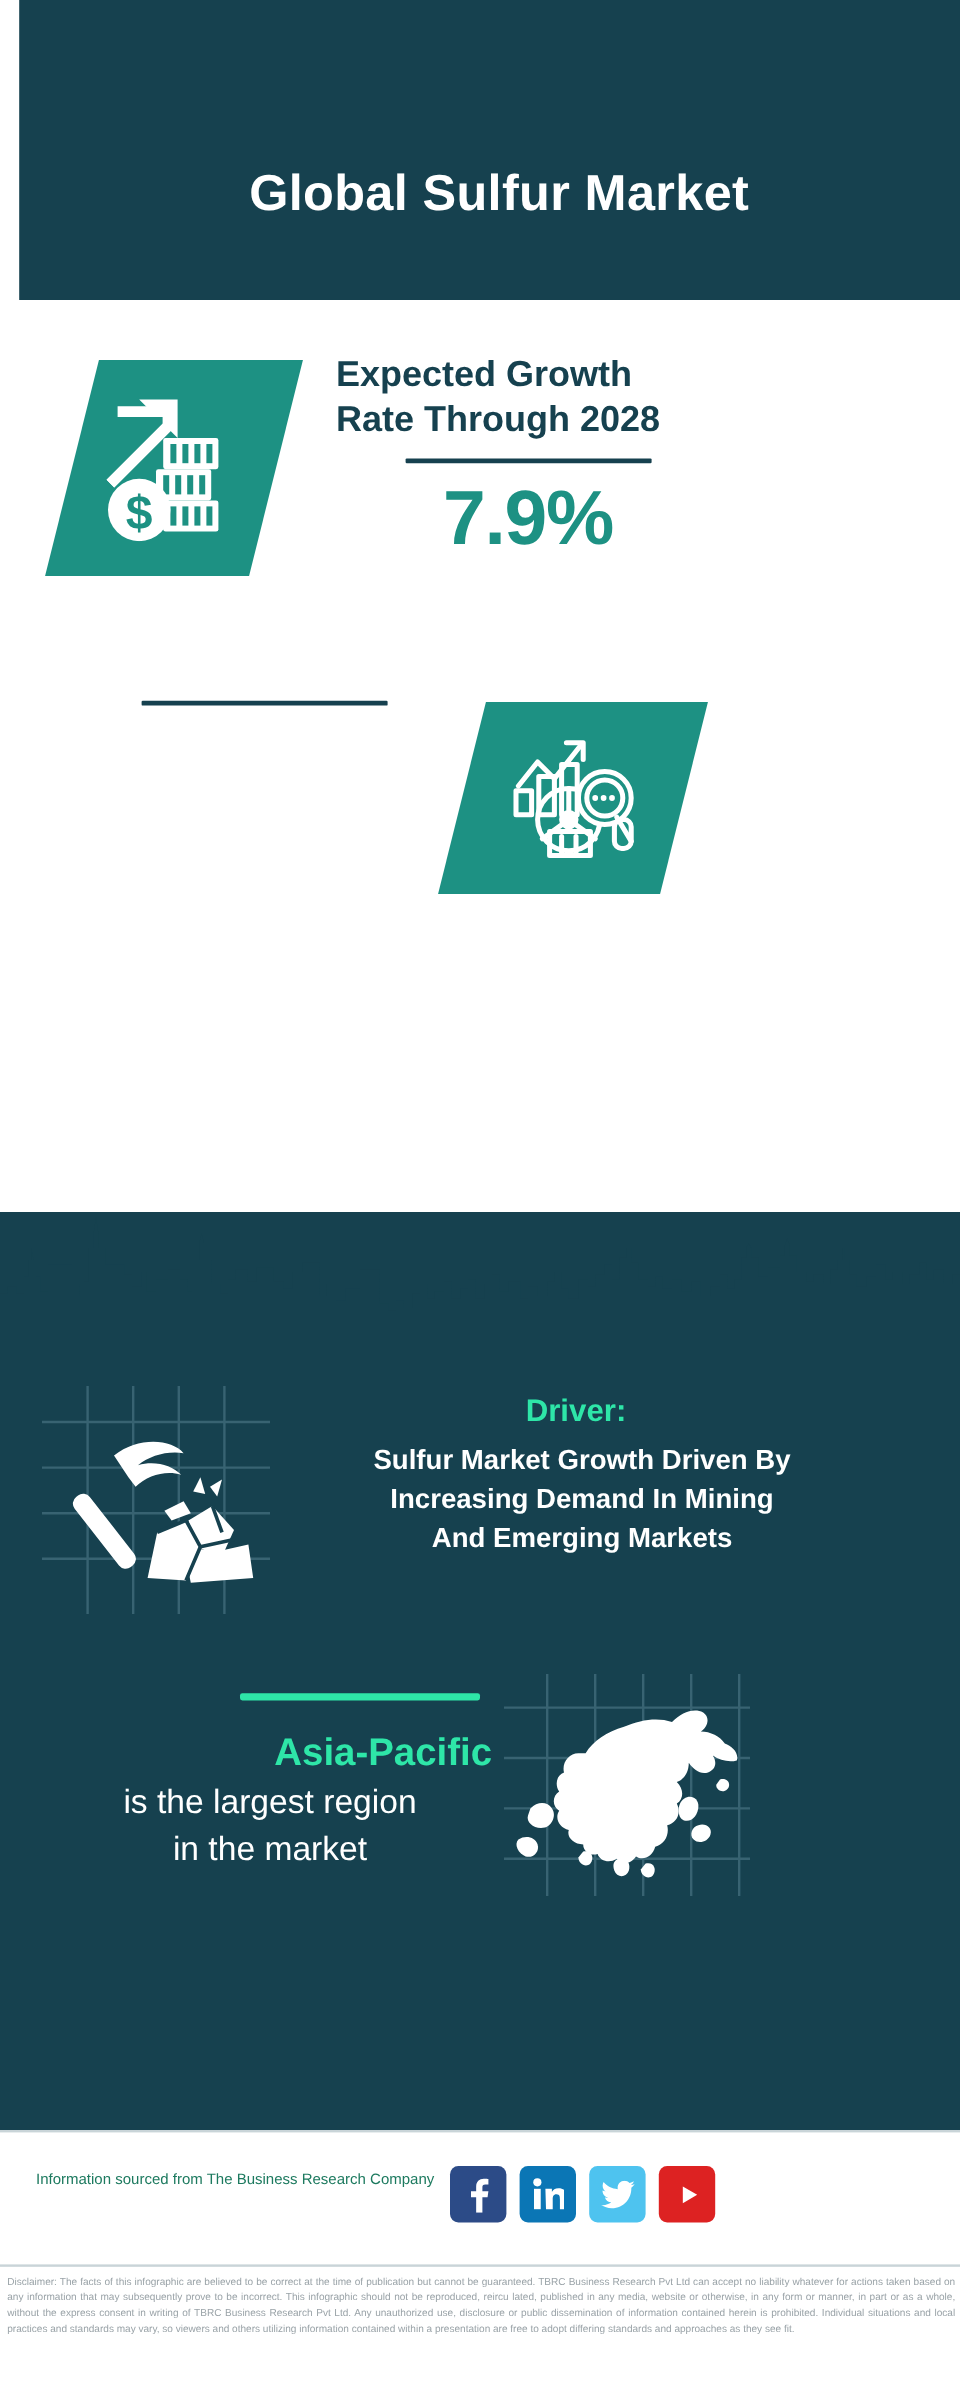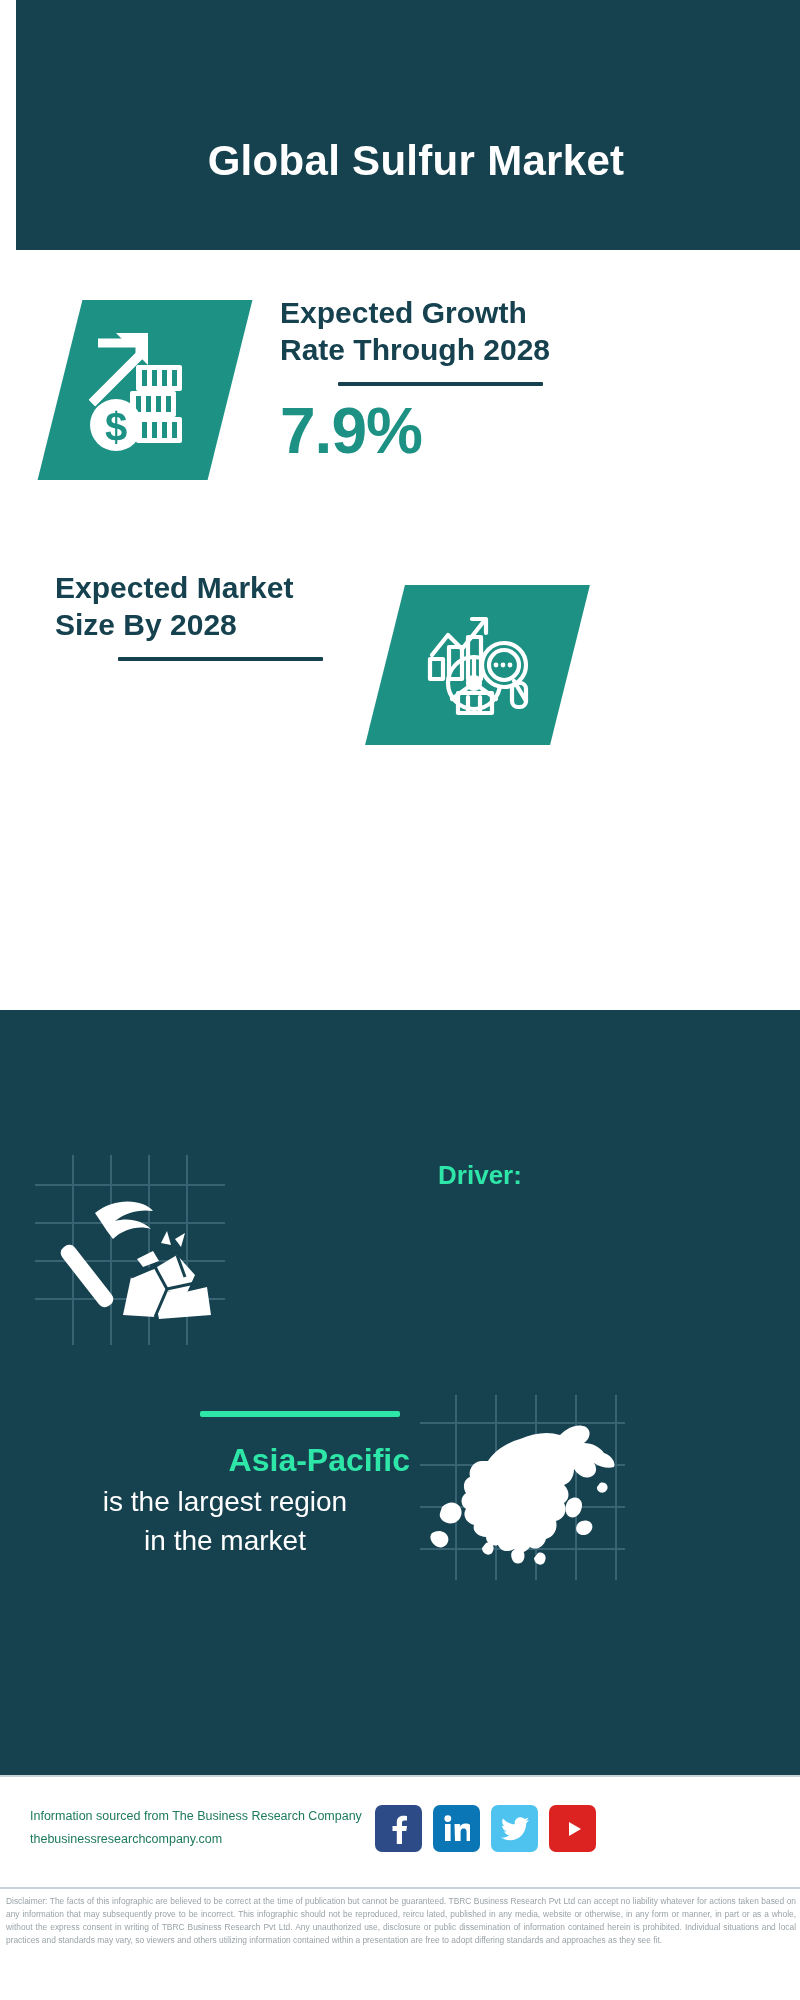--- a/index.html
+++ b/index.html
@@ -39,21 +39,21 @@
 
   .block-text{position:absolute;}
   .blk-title{
     color:#16414f;font-size:30px;font-weight:bold;line-height:1.22;
     text-align:left;
   }
   .rule-dark{
     height:4px;background:#16414f;margin:14px auto 0 auto;width:205px;border-radius:1px;
   }
   .big-val{
-    color:#1d9183;font-size:64px;font-weight:bold;text-align:left;margin-top:8px;
+    color:#1d9183;font-size:64px;font-weight:bold;text-align:center;margin-top:8px;
     letter-spacing:-1px;
   }
 
   .growth-block{left:280px;top:295px;width:320px;}
   .size-block{left:55px;top:570px;width:330px;}
 
   
   .dark-panel{
     position:absolute;left:0;top:1010px;width:800px;height:765px;
     background:#16414f;
@@ -160,24 +160,20 @@
   <div class="block-text growth-block">
     <div class="blk-title">
       <span>Expected Growth</span><br>
       <span>Rate Through 2028</span>
     </div>
     <div class="rule-dark"></div>
     <div class="big-val">7.9%</div>
   </div>
 
   <div class="block-text size-block">
-    <div class="blk-title">
-      <span>Expected Market</span><br>
-      <span>Size By 2028</span>
-    </div>
     <div class="rule-dark"></div>
   </div>
 
   <div class="tile tile-size">
     <svg width="112" height="112" viewBox="0 0 112 112">
       <g fill="none" stroke="#ffffff" stroke-width="4.2" stroke-linecap="round" stroke-linejoin="round">
         <polyline points="10,46 26,26 40,40 62,12"></polyline>
         <polyline points="50,10 64,10 64,24"></polyline>
         <rect x="8" y="50" width="13" height="20"></rect>
         <rect x="27" y="38" width="13" height="32"></rect>
@@ -255,20 +251,25 @@
       <g fill="none" stroke="#16414f" stroke-width="3">
         <path d="M96 122 L120 112"></path>
         <path d="M120 112 L132 134 L120 162"></path>
         <path d="M132 134 L160 128"></path>
         <path d="M142 100 L150 122"></path>
       </g>
     </svg>
   </div>
 
   <div class="driver-label">Driver:</div>
+  <div class="driver-text">
+    <span>Sulfur Market Growth Driven By</span><br>
+    <span>Increasing Demand In Mining</span><br>
+    <span>And Emerging Markets</span>
+  </div>
 
   <div class="sep-green"></div>
 
   <div class="region-name">Asia-Pacific</div>
   <div class="region-sub">
     <span>is the largest region</span><br>
     <span>in the market</span>
   </div>
 
   <div class="map-icon">
@@ -284,21 +285,20 @@
         <path d="M66 148 C72 146 76 152 72 158 C68 162 62 158 62 153 Z"></path>
         <path d="M180 88 C186 86 190 92 186 96 C182 100 176 96 177 92 Z"></path>
       </g>
     </svg>
   </div>
 
   <div class="footer"></div>
 
   <div class="footer-text">
     <div>Information sourced from The Business Research Company</div>
-    <div>thebusinessresearchcompany.com</div>
   </div>
 
   <div class="social">
     <div class="sicon s-fb">
       <svg width="26" height="30" viewBox="0 0 26 30">
           <path fill="#fff" d="M16 30V17h4.3l.7-5H16V8.8c0-1.4.4-2.4 2.5-2.4H21V1.9C20.5 1.8 19 1.7 17.2 1.7c-3.8 0-6.4 2.3-6.4 6.6V12H6.5v5h4.3v13z"></path>
         </svg>
     </div>
     <div class="sicon s-li">
       <svg width="27" height="27" viewBox="0 0 27 27">

